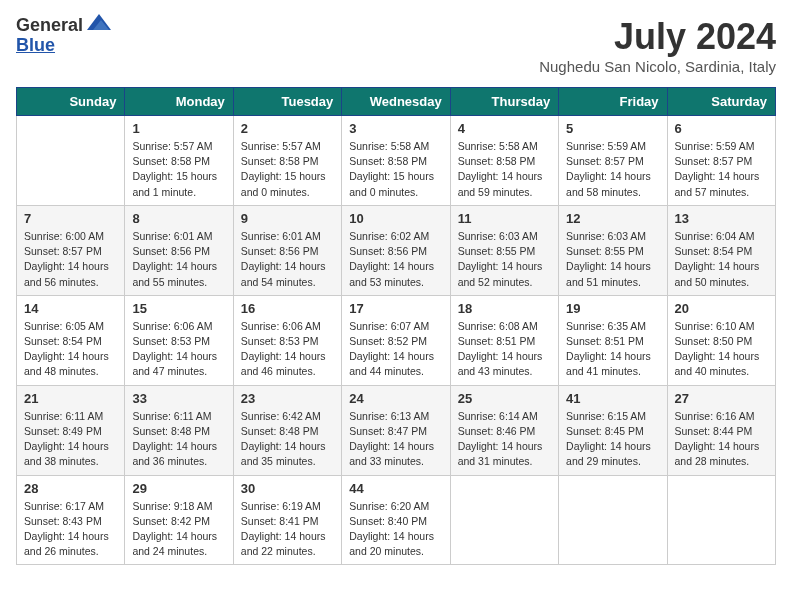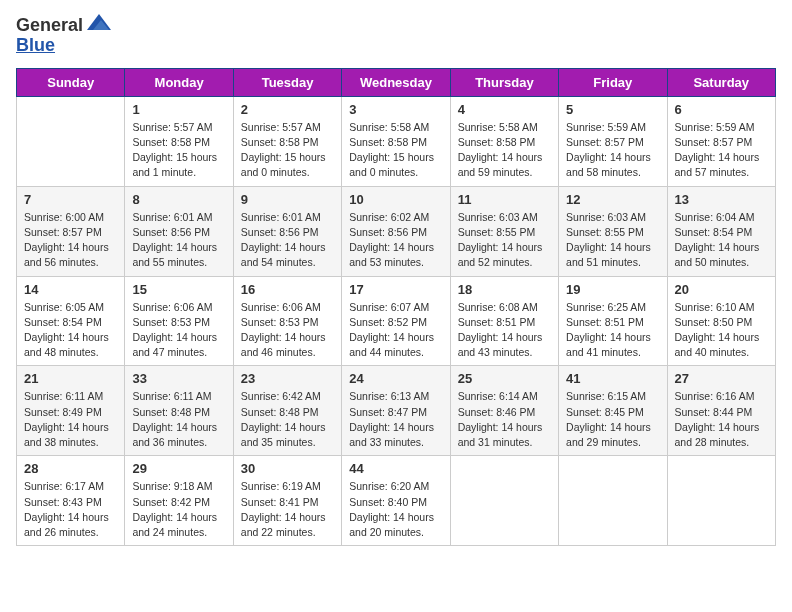--- a/index.html
+++ b/index.html
@@ -54,23 +54,23 @@
     .location {
       font-size: 15px;
       color: #555;
     }
     .calendar {
       width: 100%;
       border-collapse: collapse;
       border: 1px solid #ccc;
     }
     .calendar th {
-      background-color: #a21caf;
+      background-color: #0f766e;
       color: #fff;
-      text-align: center;
+      text-align: right;
       padding: 6px 8px;
       font-size: 13px;
       border: 1px solid #1a4488;
     }
     .calendar td {
       vertical-align: top;
       padding: 5px 7px;
       border: 1px solid #ccc;
       font-size: 11px;
       color: #333;
@@ -106,20 +106,24 @@
       <div style="display:flex;align-items:center;">
         <span class="logo-general">General</span>
         <svg class="logo-icon" viewBox="0 0 24 24">
           <polygon points="0,18 12,2 24,18" fill="#2255aa"></polygon>
           <polygon points="6,18 14,8 22,18" fill="#5588cc" opacity="0.6"></polygon>
         </svg>
       </div>
       <span class="logo-blue">Blue</span>
     </div>
   </div>
+  <div class="title-section">
+    <div class="month-year">July 2024</div>
+    <div class="location">Nughedu San Nicolo, Sardinia, Italy</div>
+  </div>
 </div>
 
 <table class="calendar">
   <thead>
     <tr>
     <th>Sunday</th>
         <th>Monday</th>
         <th>Tuesday</th>
         <th>Wednesday</th>
         <th>Thursday</th>
@@ -255,21 +259,21 @@
         </td>
         <td>
           <span class="day-number">18</span>
           <div class="cell-text">Sunrise: 6:08 AM</div>
           <div class="cell-text">Sunset: 8:51 PM</div>
           <div class="cell-text">Daylight: 14 hours</div>
           <div class="cell-text">and 43 minutes.</div>
         </td>
         <td>
           <span class="day-number">19</span>
-          <div class="cell-text">Sunrise: 6:25 AM</div>
+          <div class="cell-text">Sunrise: 6:35 AM</div>
           <div class="cell-text">Sunset: 8:51 PM</div>
           <div class="cell-text">Daylight: 14 hours</div>
           <div class="cell-text">and 41 minutes.</div>
         </td>
         <td>
           <span class="day-number">20</span>
           <div class="cell-text">Sunrise: 6:10 AM</div>
           <div class="cell-text">Sunset: 8:50 PM</div>
           <div class="cell-text">Daylight: 14 hours</div>
           <div class="cell-text">and 40 minutes.</div>

